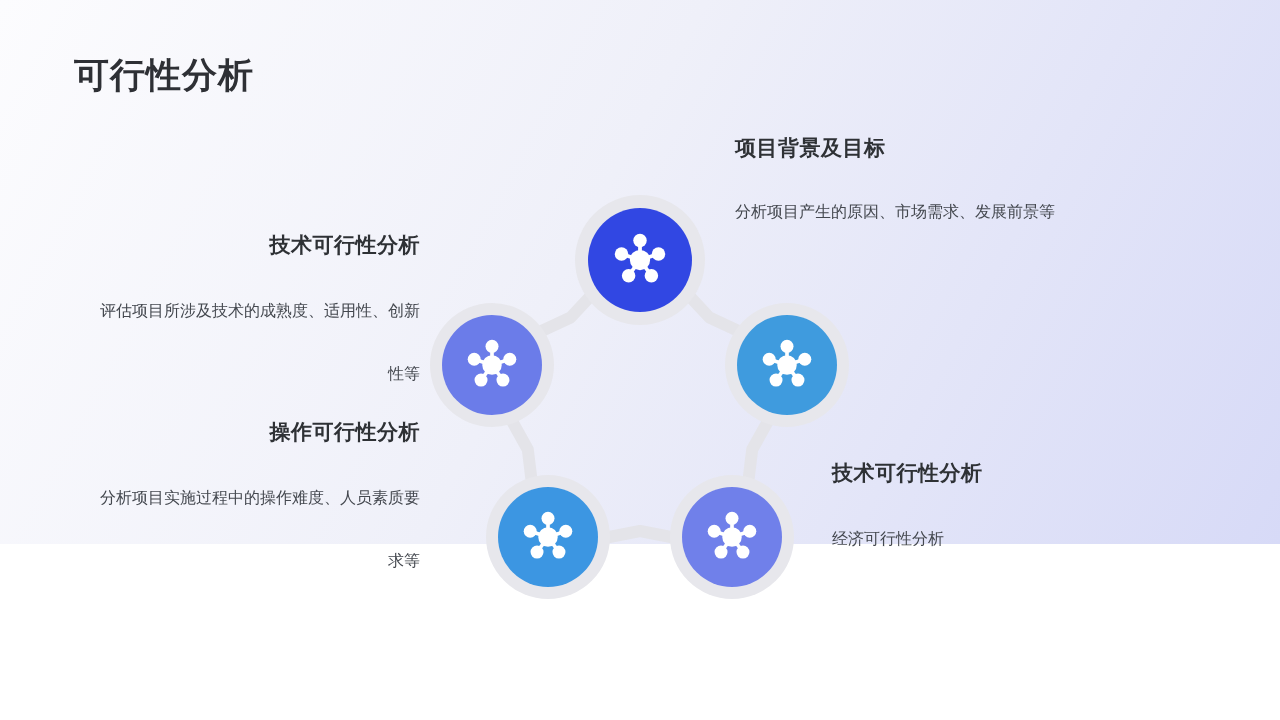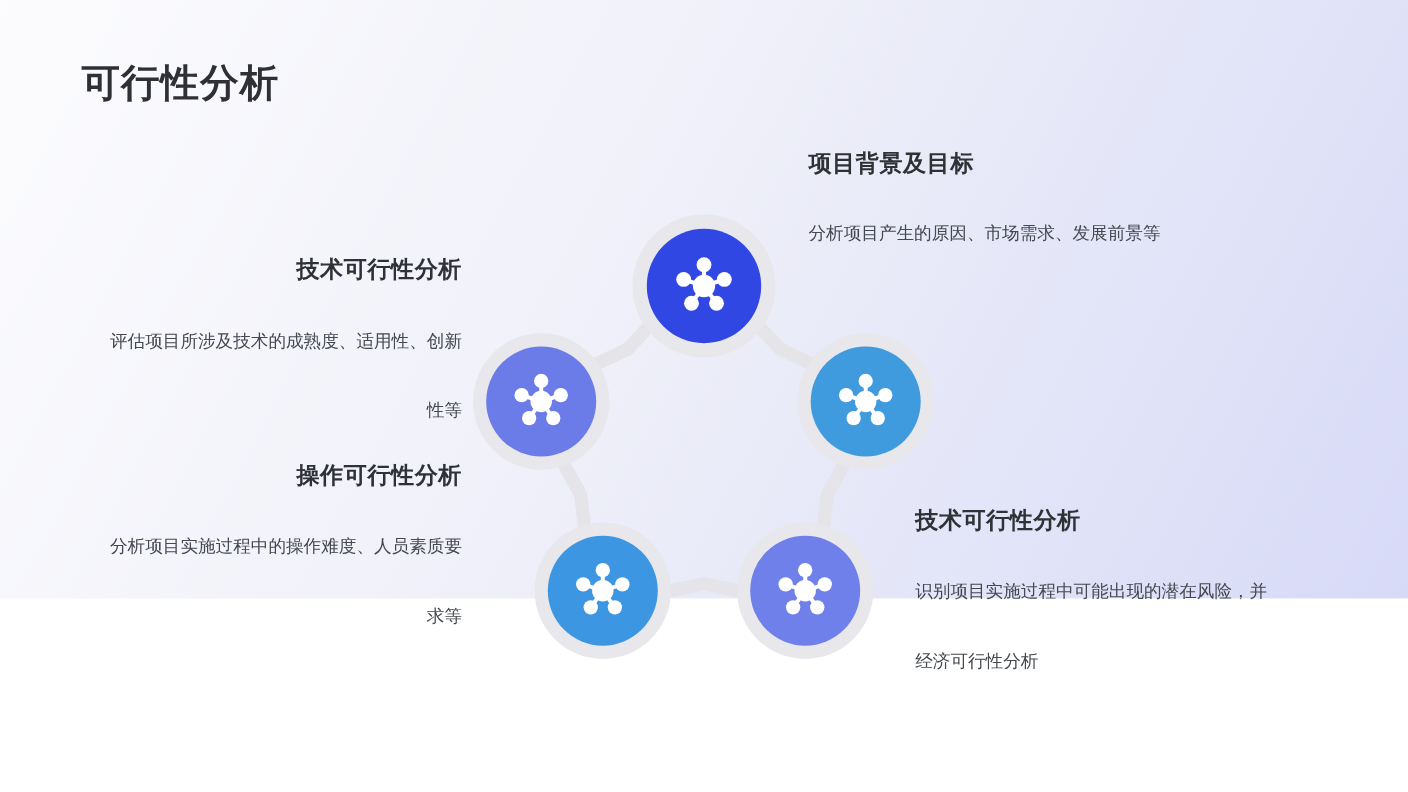--- a/index.html
+++ b/index.html
@@ -175,18 +175,17 @@
     <div class="sec-heading">操作可行性分析</div>
     <div class="sec-desc">
       <span class="line">分析项目实施过程中的操作难度、人员素质要</span>
       <span class="line">求等</span>
     </div>
   </div>
 
   <div class="textblock align-left" style="left:832px; top:459px; width:340px;">
     <div class="sec-heading">技术可行性分析</div>
     <div class="sec-desc">
-      <span class="line">识别项目实施过程中可能出现的潜在风险，并</span>
       <span class="line">经济可行性分析</span>
     </div>
   </div>
 
 </div>
 
 </body></html>

